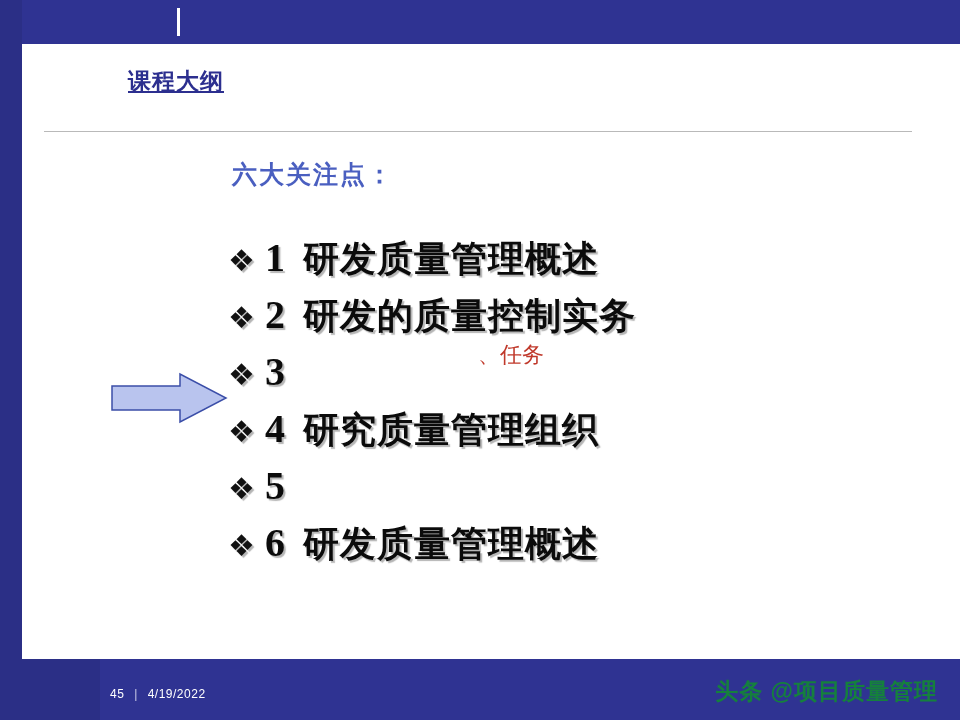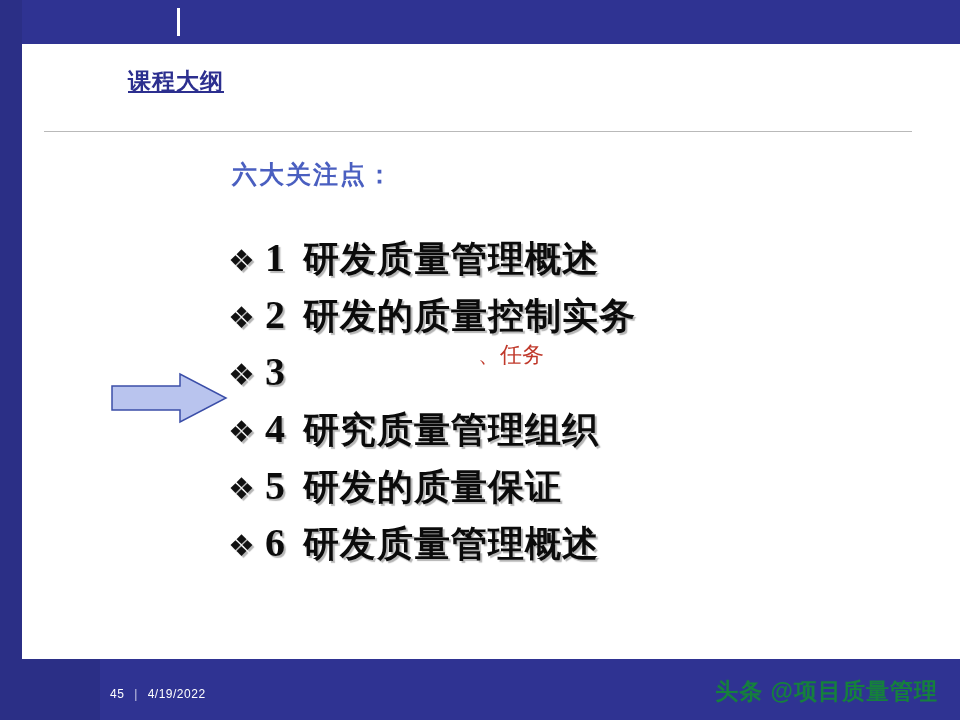--- a/index.html
+++ b/index.html
@@ -218,21 +218,20 @@
 
     <div class="list-item">
       <span class="bullet">❖</span>
       <span class="num">4</span>
       <span class="txt">研究质量管理组织</span>
     </div>
 
     <div class="list-item">
       <span class="bullet">❖</span>
       <span class="num">5</span>
-      <span class="txt">研发的质量保证</span>
     </div>
 
     <div class="list-item">
       <span class="bullet">❖</span>
       <span class="num">6</span>
       <span class="txt">研发质量管理概述</span>
     </div>
 
   </div>
 

